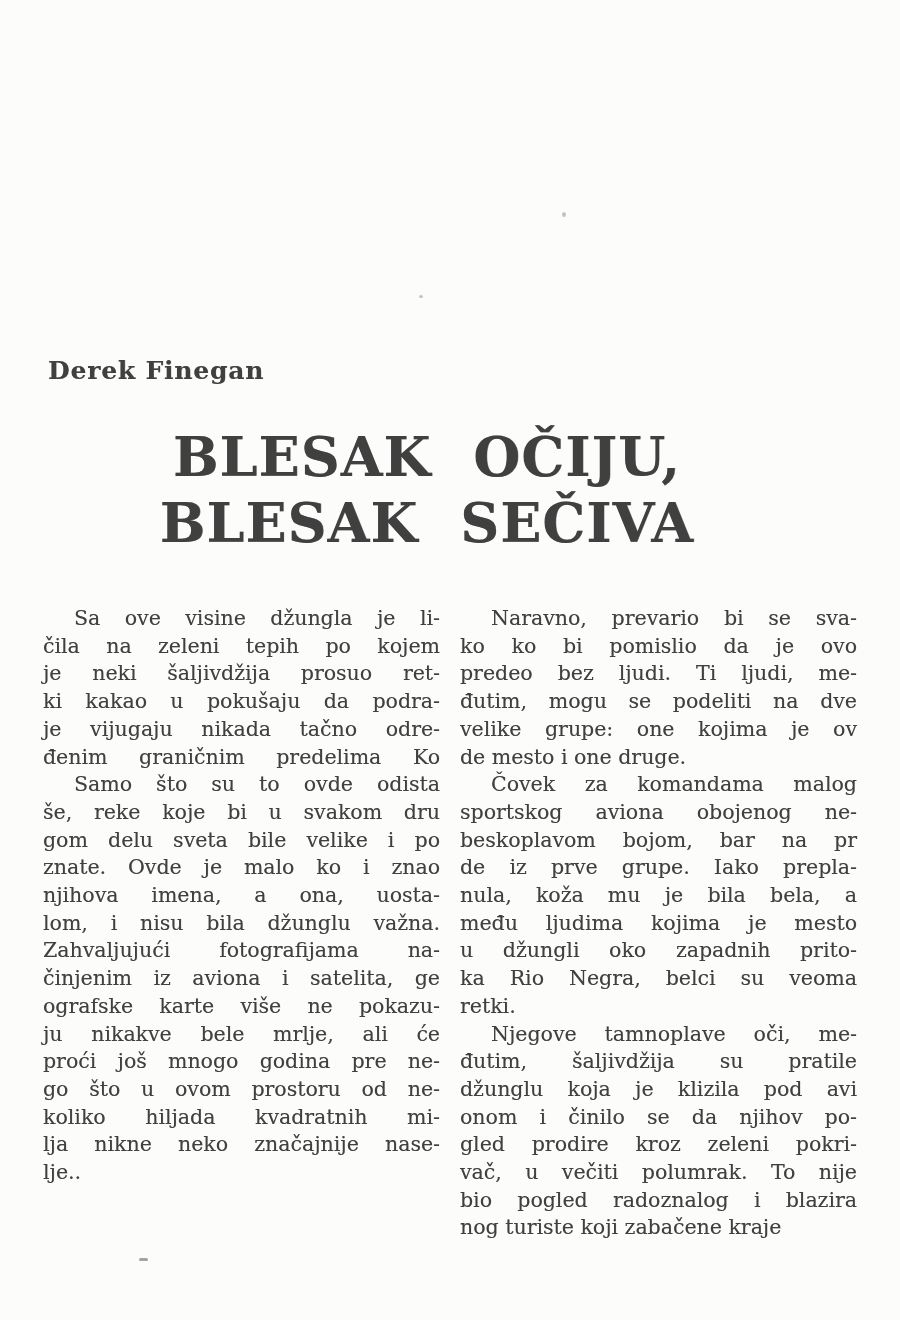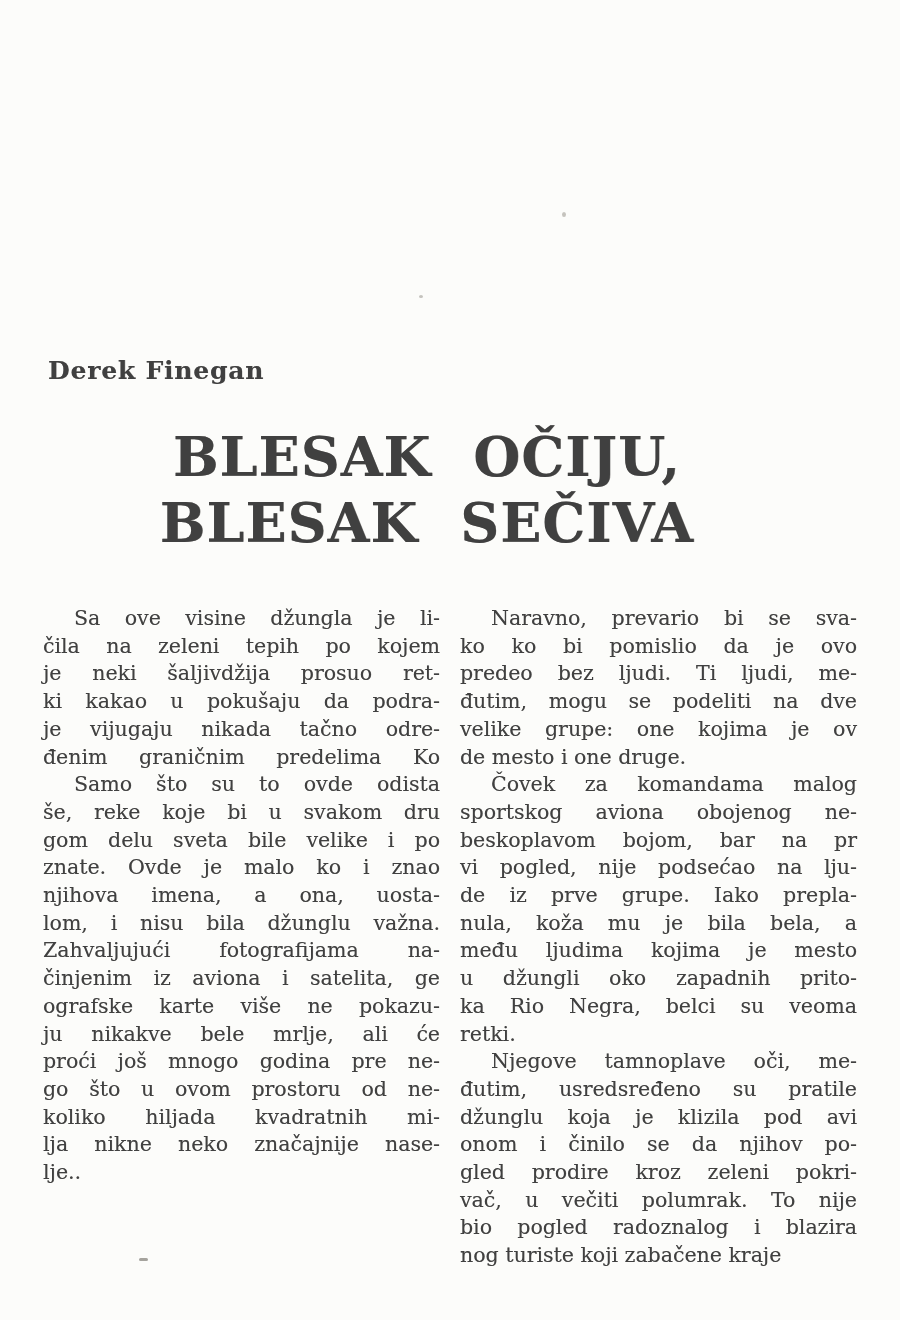--- a/index.html
+++ b/index.html
@@ -118,29 +118,28 @@
     <div class="col">
         <div class="line indent">Naravno, prevario bi se sva-</div>
         <div class="line">ko ko bi pomislio da je ovo</div>
         <div class="line">predeo bez ljudi. Ti ljudi, me-</div>
         <div class="line">đutim, mogu se podeliti na dve</div>
         <div class="line">velike grupe: one kojima je ov</div>
         <div class="line last">de mesto i one druge.</div>
         <div class="line indent">Čovek za komandama malog</div>
         <div class="line">sportskog aviona obojenog ne-</div>
         <div class="line">beskoplavom bojom, bar na pr</div>
-        <div class="line">vi pogled, nije podsećao na lju-</div>
         <div class="line">de iz prve grupe. Iako prepla-</div>
         <div class="line">nula, koža mu je bila bela, a</div>
         <div class="line">među ljudima kojima je mesto</div>
         <div class="line">u džungli oko zapadnih prito-</div>
         <div class="line">ka Rio Negra, belci su veoma</div>
         <div class="line last">retki.</div>
         <div class="line indent">Njegove tamnoplave oči, me-</div>
-        <div class="line">đutim, usredsređeno su pratile</div>
+        <div class="line">đutim, šaljivdžija su pratile</div>
         <div class="line">džunglu koja je klizila pod avi</div>
         <div class="line">onom i činilo se da njihov po-</div>
         <div class="line">gled prodire kroz zeleni pokri-</div>
         <div class="line">vač, u večiti polumrak. To nije</div>
         <div class="line">bio pogled radoznalog i blazira</div>
         <div class="line last">nog turiste koji zabačene kraje</div>
       </div>
   </div>
 </div>
 

